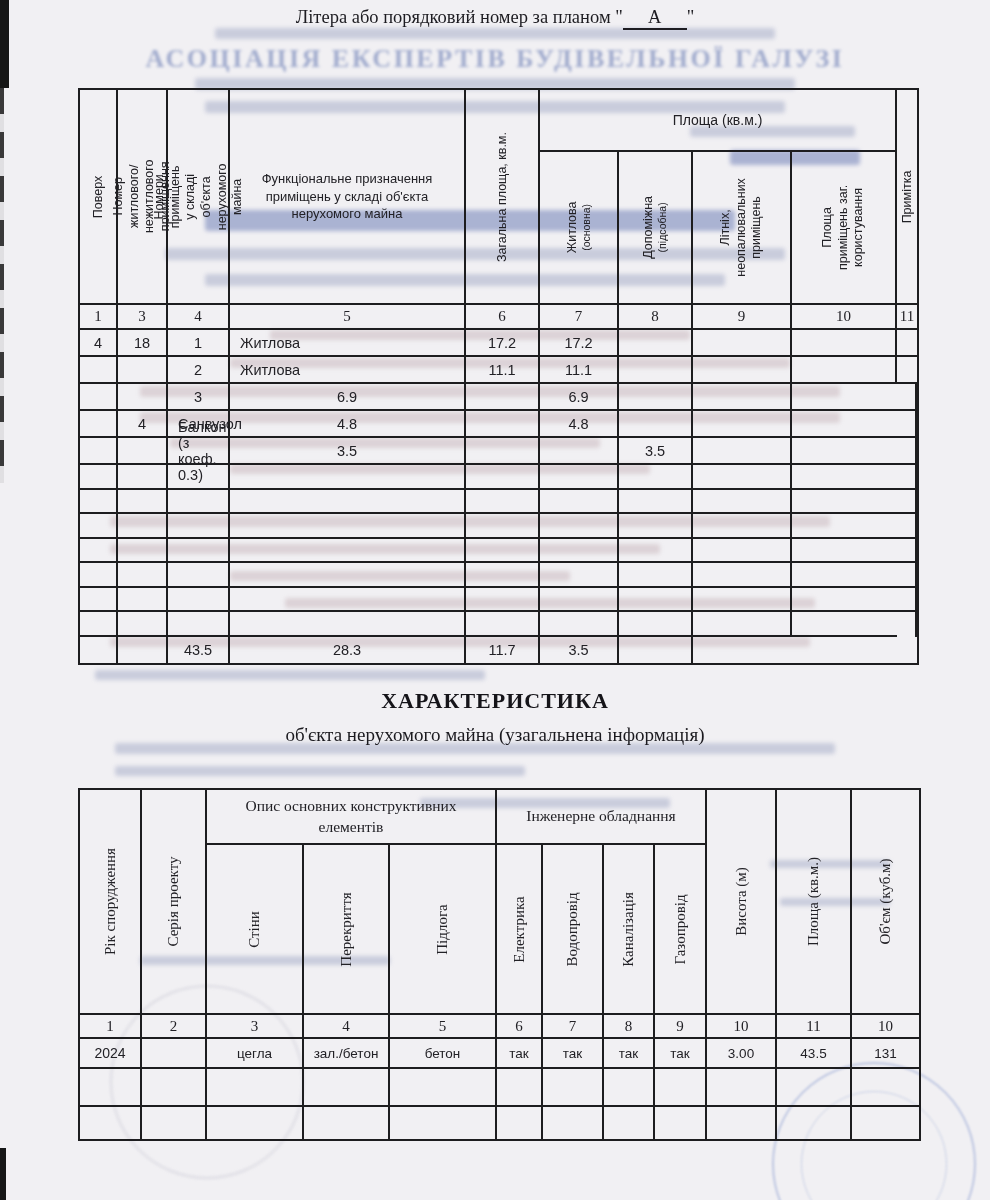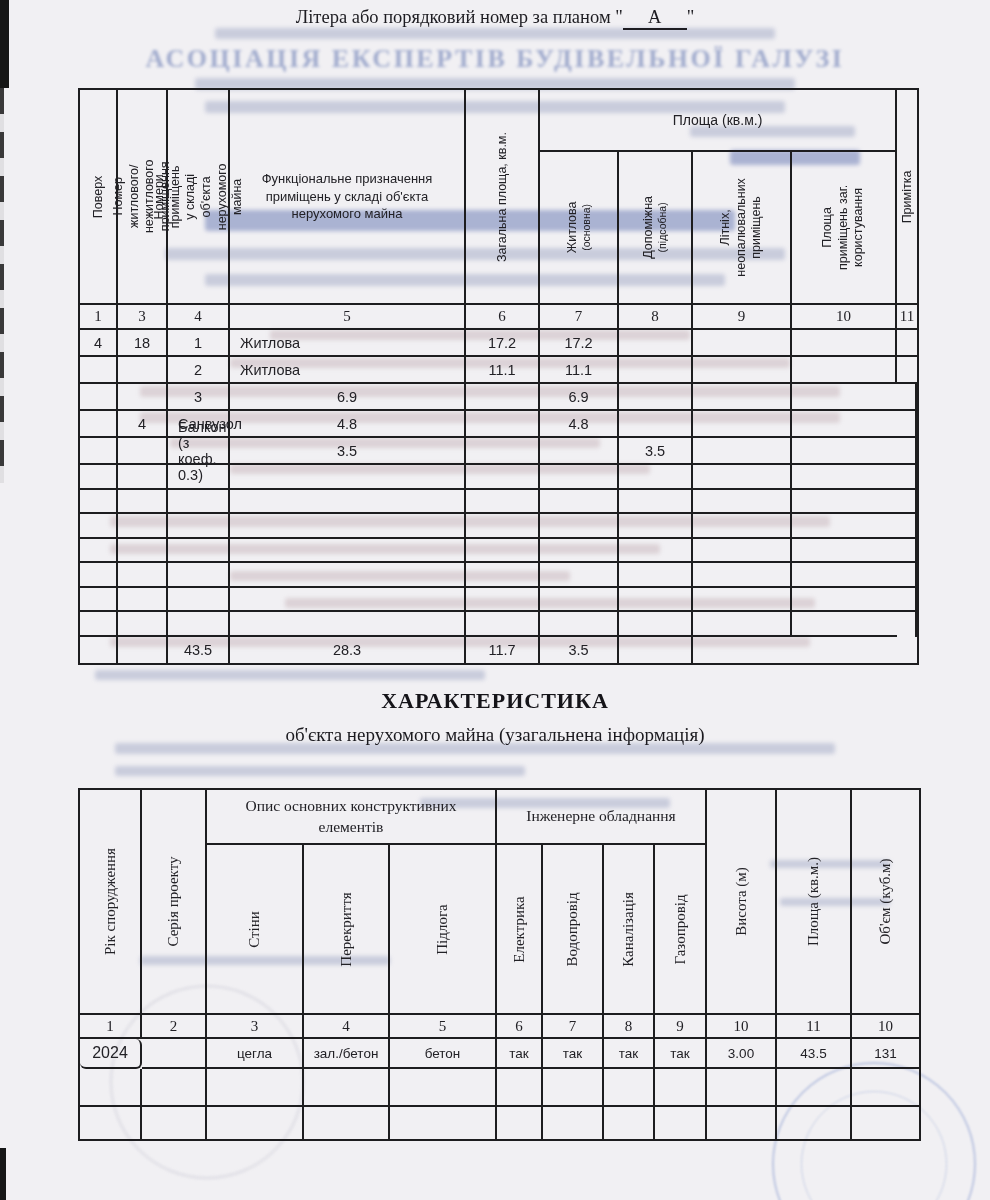--- a/index.html
+++ b/index.html
@@ -332,21 +332,21 @@
     <div class="c num">4</div>
     <div class="c num">5</div>
     <div class="c num">6</div>
     <div class="c num">7</div>
     <div class="c num">8</div>
     <div class="c num">9</div>
     <div class="c num">10</div>
     <div class="c num">11</div>
     <div class="c num lc">10</div>
 
-    <div class="c" style="font-size:16px;border-radius:6px;">2024</div>
+    <div class="c" style="font-size:14px;">2024</div>
     <div class="c" style="font-size:13.5px;"></div>
     <div class="c" style="font-size:13.5px;">цегла</div>
     <div class="c" style="font-size:13.5px;">зал./бетон</div>
     <div class="c" style="font-size:13.5px;">бетон</div>
     <div class="c" style="font-size:13.5px;">так</div>
     <div class="c" style="font-size:13.5px;">так</div>
     <div class="c" style="font-size:13.5px;">так</div>
     <div class="c" style="font-size:13.5px;">так</div>
     <div class="c" style="font-size:13.5px;">3.00</div>
     <div class="c" style="font-size:13.5px;">43.5</div>

